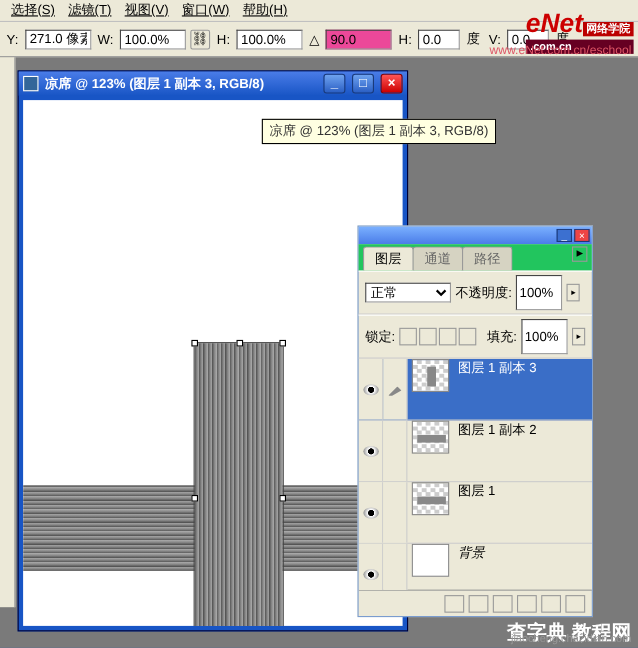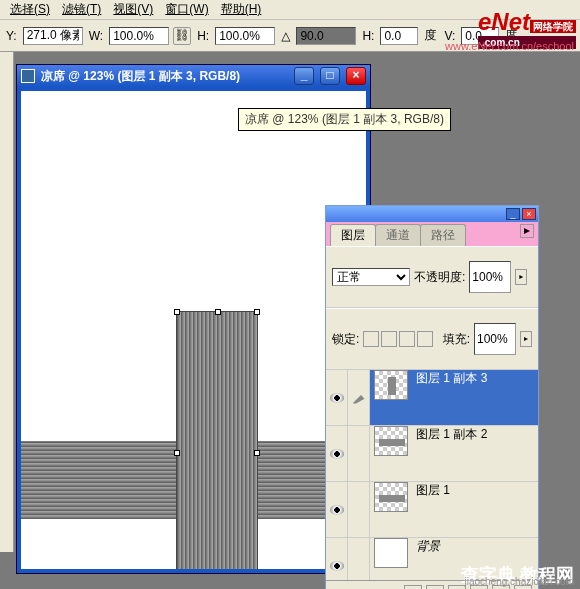--- a/index.html
+++ b/index.html
@@ -6,21 +6,21 @@
 body { width: 580px; height: 589px; background: #7a7a7a; position: relative; overflow: hidden; }
 
 
 .menubar { background: #ece9d8; height: 20px; display: flex; align-items: center; padding: 0 4px; border-bottom: 1px solid #c0c0c0; }
 .menu-item { padding: 2px 6px; cursor: pointer; text-decoration: underline; }
 
 
 .optbar { background: #ece9d8; height: 32px; display: flex; align-items: center; padding: 2px 4px; gap: 4px; border-bottom: 1px solid #999; }
 .field-label { padding: 0 2px; }
 .field-input { width: 60px; height: 18px; background: #fff; border: 1px inset #999; padding: 0 3px; }
-.field-input.sel { background: #737373; }
+.field-input.sel { background: #ec4899; }
 .icon-btn { width: 18px; height: 18px; background: #ece9d8; border: 1px solid #999; border-radius: 2px; }
 
 
 .watermark { position: absolute; top: 8px; right: 4px; color: #c00; font-weight: bold; pointer-events: none; }
 .watermark .big { font-size: 24px; font-style: italic; }
 .watermark .small { font-size: 10px; background: #602; color: #fff; padding: 1px 4px; display: block; }
 .watermark2 { position: absolute; top: 40px; right: 6px; font-size: 11px; color: #d56; }
 
 
 .toolbox { position: absolute; left: 0; top: 52px; width: 14px; height: 500px; background: #ece9d8; border-right: 1px solid #999; }
@@ -40,25 +40,25 @@
 .handle { position: absolute; width: 6px; height: 6px; background: #fff; border: 1px solid #000; }
 
 
 .tooltip { position: absolute; left: 238px; top: 108px; background: #ffffe1; border: 1px solid #000; padding: 2px 6px; color: #333; }
 
 
 .panel { position: absolute; left: 325px; top: 205px; width: 214px; background: #ece9d8; border: 1px solid #7a9ccf; }
 .panel-titlebar { height: 16px; background: linear-gradient(#7ab0ff, #4a7ce8); display: flex; justify-content: flex-end; align-items: center; gap: 2px; padding: 0 2px; }
 .panel-winbtn { width: 14px; height: 12px; background: #3c70d0; border: 1px solid #1a3a7a; color: #fff; font-size: 9px; text-align: center; line-height: 10px; }
 .panel-winbtn.close { background: #e44; }
-.panel-tabs { display: flex; padding: 2px 4px 0; gap: 0; background: #f9a8d4; }
+.panel-tabs { display: flex; padding: 2px 4px 0; gap: 0; background: #22c55e; }
 .tab { padding: 2px 10px; background: #ece9d8; border: 1px solid #999; border-bottom: none; border-radius: 3px 3px 0 0; margin-right: -1px; }
 .tab.inactive { background: #d6d3c2; color: #666; }
 .panel-menu { width: 14px; height: 14px; margin-left: auto; border: 1px solid #999; text-align: center; line-height: 10px; }
-.panel-row { display: flex; align-items: center; padding: 14px 6px; gap: 4px; border-top: 1px solid #fff; border-bottom: 1px solid #ccc; }
+.panel-row { display: flex; align-items: center; padding: 3px 6px; gap: 4px; border-top: 1px solid #fff; border-bottom: 1px solid #ccc; }
 .select-mode { width: 78px; height: 18px; background: #fff; border: 1px inset #999; }
 .mini-input { width: 42px; height: 32px; background: #fff; border: 1px inset #999; padding: 0 2px; }
 .arrow-btn { width: 12px; height: 16px; background: #ece9d8; border: 1px solid #999; font-size: 8px; text-align: center; line-height: 14px; }
 .lock-icons { display: flex; gap: 2px; }
 .lock-icon { width: 16px; height: 16px; border: 1px solid #999; background: #ece9d8; }
 
 .layers-list { max-height: 210px; overflow-y: auto; background: #ece9d8; }
 .layer-row { display: flex; align-items: flex-start; height: 56px; border-bottom: 1px solid #ccc; }
 .layer-row.selected { background: #3a6ec7; color: #fff; }
 .eye-col { width: 22px; height: 100%; display: flex; align-items: center; justify-content: center; border-right: 1px solid #ccc; background: #ece9d8; }

